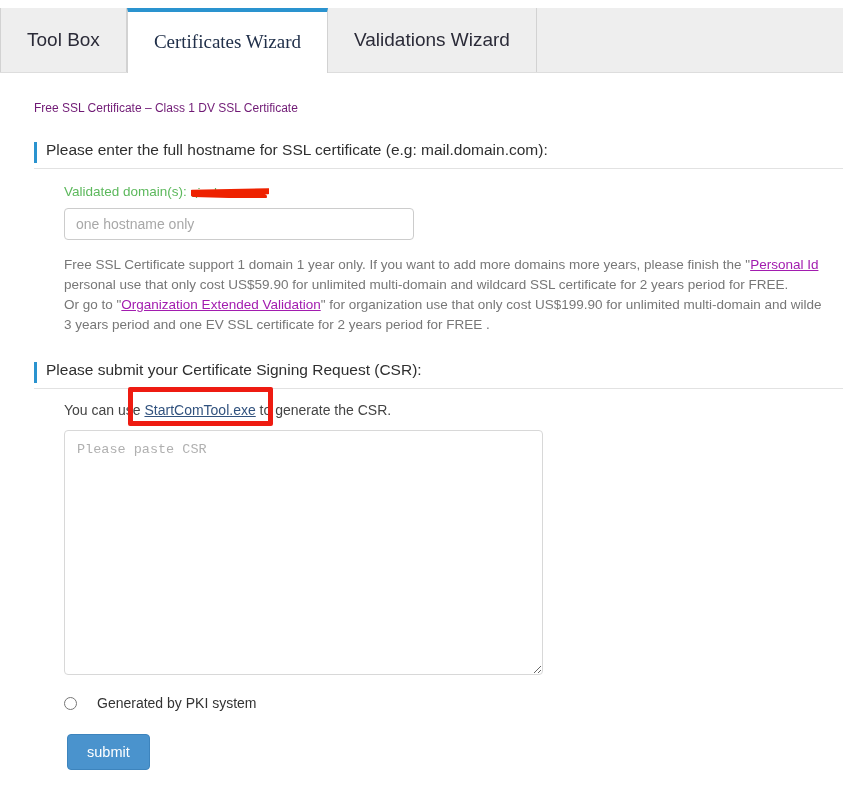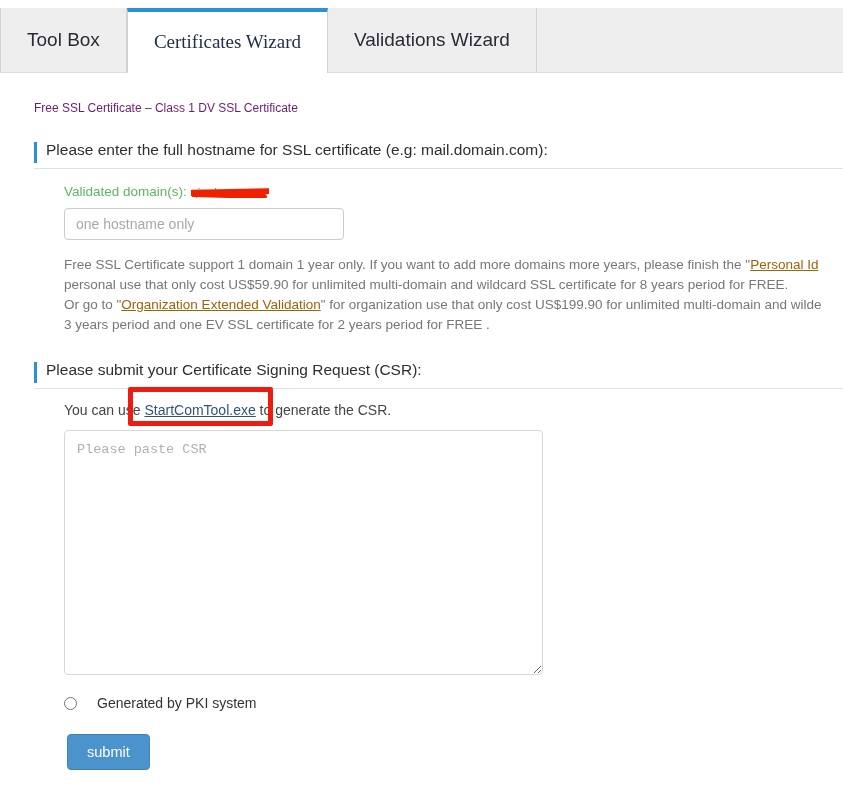--- a/index.html
+++ b/index.html
@@ -148,42 +148,42 @@
     top: 8px;
     width: 76px;
     height: 5px;
     background: #ee2200;
     border-radius: 3px;
     transform: rotate(1.6deg);
   }
 
   .hostname-input {
     display: block;
-    width: 280px;
+    width: 350px;
     height: 32px;
     padding: 6px 11px;
     font-size: 14px;
     font-family: "Liberation Sans", sans-serif;
     color: #555555;
     background: #ffffff;
     border: 1px solid #cccccc;
     border-radius: 4px;
     outline: none;
   }
   .hostname-input::placeholder { color: #a8a8a8; }
 
   .info-text {
     margin: 15px 0 0 0;
     font-size: 13.5px;
     line-height: 20px;
     color: #777777;
     white-space: nowrap;
   }
   .info-text a {
-    color: #a16207;
+    color: #a21caf;
     text-decoration: underline;
   }
 
   .csr-note {
     font-size: 14px;
     color: #444444;
     margin: 0 0 12px 0;
   }
   .csr-note a {
     color: #31527e;
@@ -284,21 +284,21 @@
           <span class="under">qianlue.com</span>
           <span class="scribble"></span>
           <span class="scribble2"></span>
         </span>
       </div>
 
       <input class="hostname-input" type="text" placeholder="one hostname only" style="">
 
       <p class="info-text">
         <span>Free SSL Certificate support 1 domain 1 year only. If you want to add more domains more years, please finish the "</span><a href="#">Personal Id</a><br>
-        <span>personal use that only cost US$59.90 for unlimited multi-domain and wildcard SSL certificate for 8 years period for FREE.</span><br>
+        <span>personal use that only cost US$59.90 for unlimited multi-domain and wildcard SSL certificate for 2 years period for FREE.</span><br>
         <span>Or go to "</span><a href="#">Organization Extended Validation</a><span>" for organization use that only cost US$199.90 for unlimited multi-domain and wilde</span><br>
         <span>3 years period and one EV SSL certificate for 2 years period for FREE .</span>
       </p>
 
     </div>
   </div>
 
   <div class="section">
     <div class="section-head">Please submit your Certificate Signing Request (CSR):</div>
 

